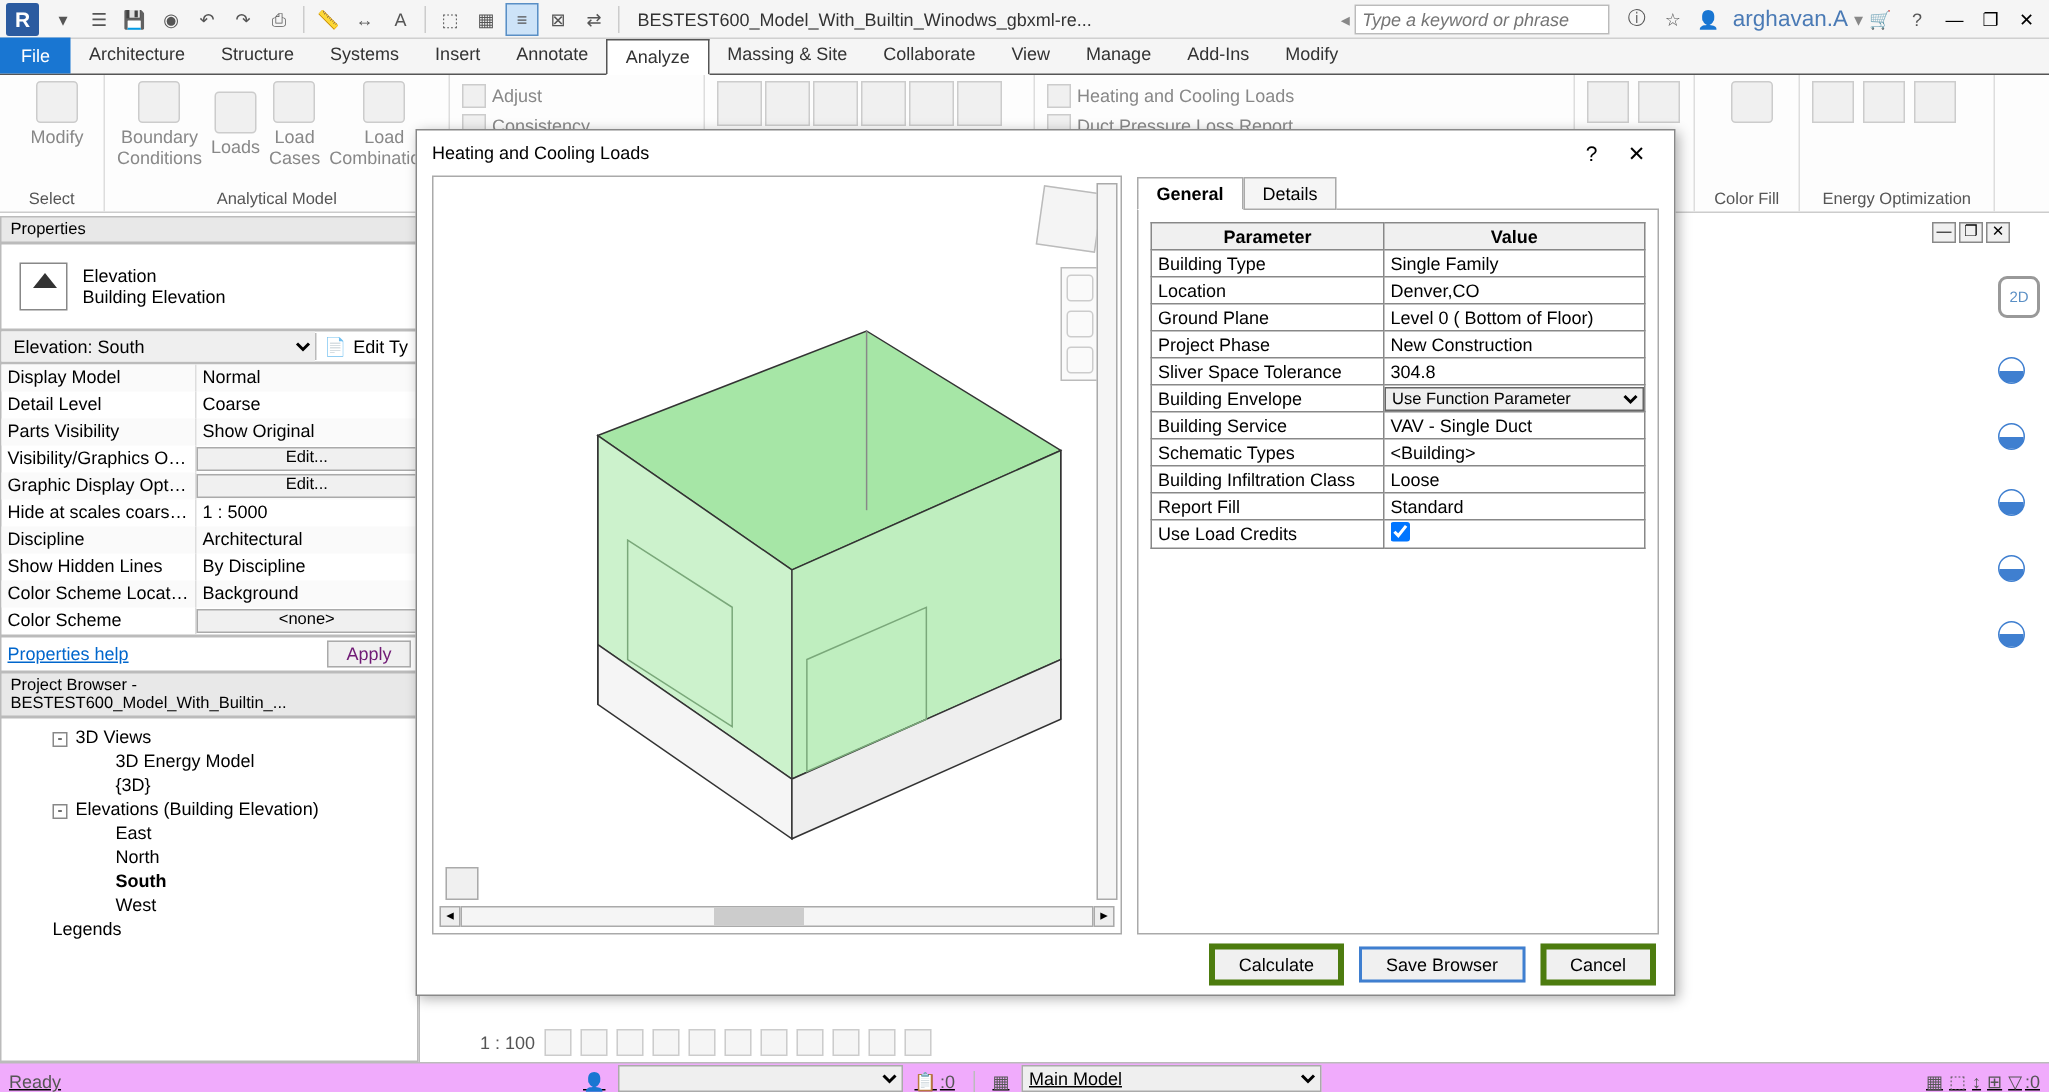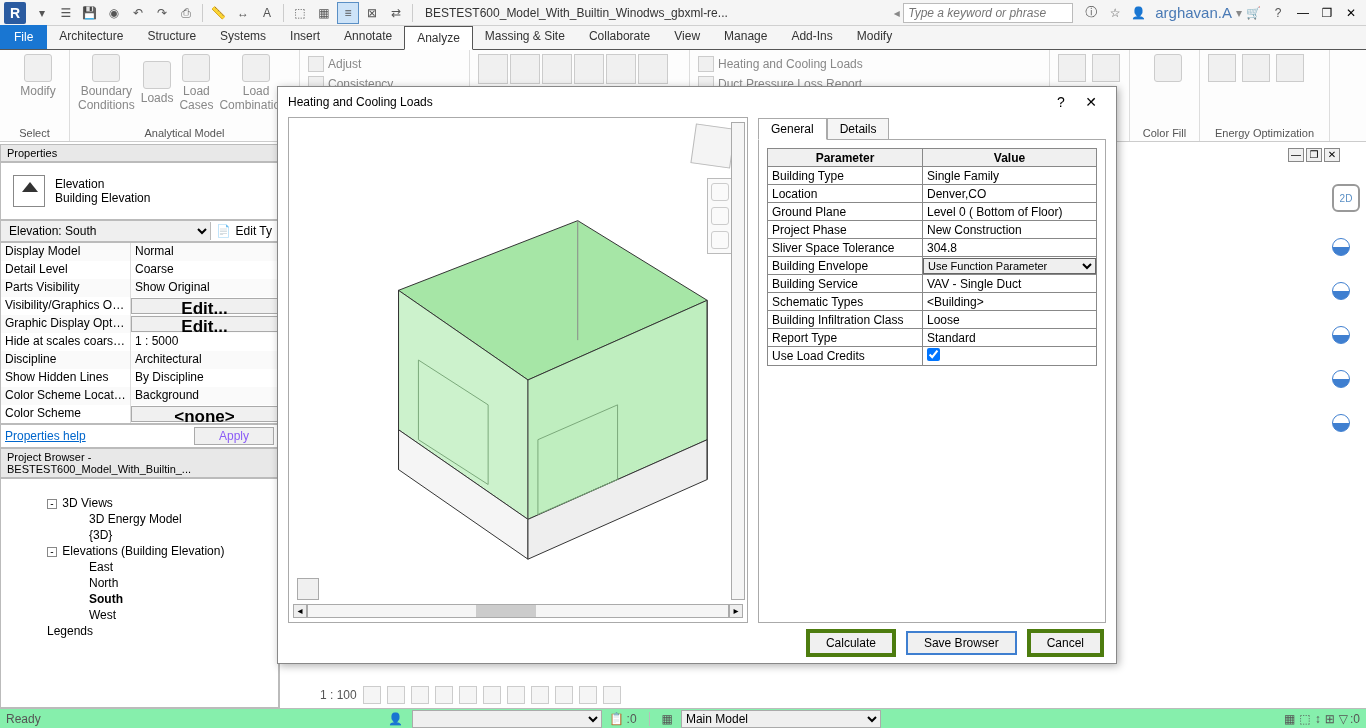--- a/index.html
+++ b/index.html
@@ -42,59 +42,59 @@
 .prop-thumb .ico::after { content: ""; position: absolute; top: 6px; left: 8px; width: 0; height: 0; border-left: 8px solid transparent; border-right: 8px solid transparent; border-bottom: 10px solid #333; }
 .prop-sel-row { display: flex; align-items: center; border: 1px solid #bbb; }
 .prop-sel-row select { flex: 1; border: none; height: 20px; padding: 0 4px; }
 .prop-sel-row .edit-type { border-left: 1px solid #bbb; padding: 2px 6px; display: flex; align-items: center; gap: 4px; cursor: pointer; }
 .prop-table { border: 1px solid #bbb; }
 .prop-row { display: flex; height: 18px; }
 .prop-row:nth-child(odd) { background: #fafafa; }
 .prop-k { width: 130px; padding: 1px 4px; border-right: 1px solid #ddd; white-space: nowrap; overflow: hidden; text-overflow: ellipsis; }
 .prop-v { flex: 1; padding: 1px 4px; }
 .prop-btn-cell { flex: 1; display:flex; justify-content:center; align-items:center; }
-.prop-edit-btn { width: 100%; height: 16px; border: 1px solid #aaa; background: #f0f0f0; cursor: pointer; text-align:center; font-size:17px;font-weight:bold; }
+.prop-edit-btn { width: 100%; height: 16px; border: 1px solid #aaa; background: #f0f0f0; cursor: pointer; text-align:center; font-size:11px; }
 .prop-footer { display: flex; align-items: center; border: 1px solid #bbb; padding: 2px 4px; }
 .prop-footer a { color: #0066cc; text-decoration: underline; cursor: pointer; }
-.prop-footer .apply { margin-left: auto; border: 1px solid #aaa; background: #f0f0f0; padding: 1px 24px; color: #8b5cf6; }
+.prop-footer .apply { margin-left: auto; border: 1px solid #aaa; background: #f0f0f0; padding: 1px 12px; color: #701a75; }
 
 .browser { flex: 1; border: 1px solid #bbb; overflow: auto; }
-.tree { padding: 16px; }
+.tree { padding: 4px; }
 .tree-item { padding: 1px 0 1px 18px; white-space: nowrap; cursor:pointer; }
 .tree-item.l1 { padding-left: 30px; }
 .tree-item.l3 { padding-left: 72px; }
 .tree-item.bold { font-weight: bold; }
 .tree-exp { display: inline-block; width: 10px; text-align: center; margin-right: 2px; border: 1px solid #888; height: 10px; line-height: 8px; font-size: 10px; }
 
 
 .canvas { flex: 1; position: relative; background: #fff; }
 
 
 .view-ctrl { position: absolute; left: 300px; right: 10px; bottom: 22px; height: 22px; display: flex; align-items: center; gap: 6px; color: #555; }
 .view-ctrl .scale { margin-left: 20px; }
 .vc-btn { width: 18px; height: 18px; border: 1px solid #ccc; background:#f5f5f5; cursor:pointer; }
 
 
-.status { position: absolute; left: 0; right: 0; bottom: 0; height: 20px; background: #86efac; border-top: 1px solid #bbb; display: flex; align-items: center; padding: 0 6px; gap: 8px; }
+.status { position: absolute; left: 0; right: 0; bottom: 0; height: 20px; background: #f0abfc; border-top: 1px solid #bbb; display: flex; align-items: flex-end; padding: 0 6px; gap: 8px; text-decoration: underline; }
 .status .st-item { color: #555; display:flex; align-items:center; gap:2px; }
 .status select { height: 18px; border: 1px solid #aaa; }
 .status .sep { width:1px; height:14px; background:#bbb; margin:0 4px; }
 .sb-right { margin-left:auto; display:flex; gap:4px; }
 
 
 .dialog { position: absolute; top: 86px; left: 277px; width: 840px; height: 578px; background: #fff; border: 1px solid #888; box-shadow: 2px 2px 8px rgba(0,0,0,0.3); display:flex; flex-direction:column; }
 .dlg-title { height: 30px; display: flex; align-items: center; padding: 0 10px; }
 .dlg-title .ttl { flex:1; }
 .dlg-title .dlg-btn { width: 30px; text-align: center; font-size: 14px; cursor: pointer; }
 .dlg-body { flex:1; display:flex; padding: 0 10px; gap: 10px; }
 .dlg-preview { flex: 0 0 460px; border: 1px solid #aaa; position: relative; background:#fff; }
 .dlg-right { flex:1; display:flex; flex-direction:column; }
 .dlg-tabs { display:flex; }
 .dlg-tab { padding: 3px 12px; border: 1px solid #aaa; background:#f5f5f5; cursor:pointer; position:relative; top:1px;}
-.dlg-tab.active { background:#fff; border-bottom:1px solid #fff; }
+.dlg-tab.active { background:#fff; border-bottom:1px solid #fff;font-weight:bold; }
 .dlg-tab-pane { border:1px solid #aaa; flex:1; padding:8px; }
 .param-table { width:100%; border-collapse: collapse; }
 .param-table th, .param-table td { border:1px solid #888; padding:1px 4px; text-align:left; font-size:12px; height:18px; }
 .param-table th { background:#f0f0f0; text-align:center; }
 .param-table td:first-child { width: 155px; }
 .param-select { width:100%; border:1px solid #666; height:16px; font-size:11px; }
 .dlg-footer { height: 40px; display:flex; justify-content:flex-end; align-items:center; gap:10px; padding:0 12px; }
 .dlg-footer button { padding: 3px 16px; border:4px solid #4d7c0f; background:#f0f0f0; cursor:pointer; }
 .dlg-footer button.highlight { border:2px solid #3f7fd0; }
 
@@ -480,21 +480,21 @@
               </tr>
               <tr>
                 <td>Schematic Types</td>
                 <td>&lt;Building&gt;</td>
               </tr>
               <tr>
                 <td>Building Infiltration Class</td>
                 <td>Loose</td>
               </tr>
               <tr>
-                <td>Report Type</td>
+                <td>Report Fill</td>
                 <td>Standard</td>
               </tr>
               <tr>
                 <td>Use Load Credits</td>
                 <td><input type="checkbox" checked="" style=""></td>
               </tr>
             </tbody>
         </table>
       </div>
     </div>

